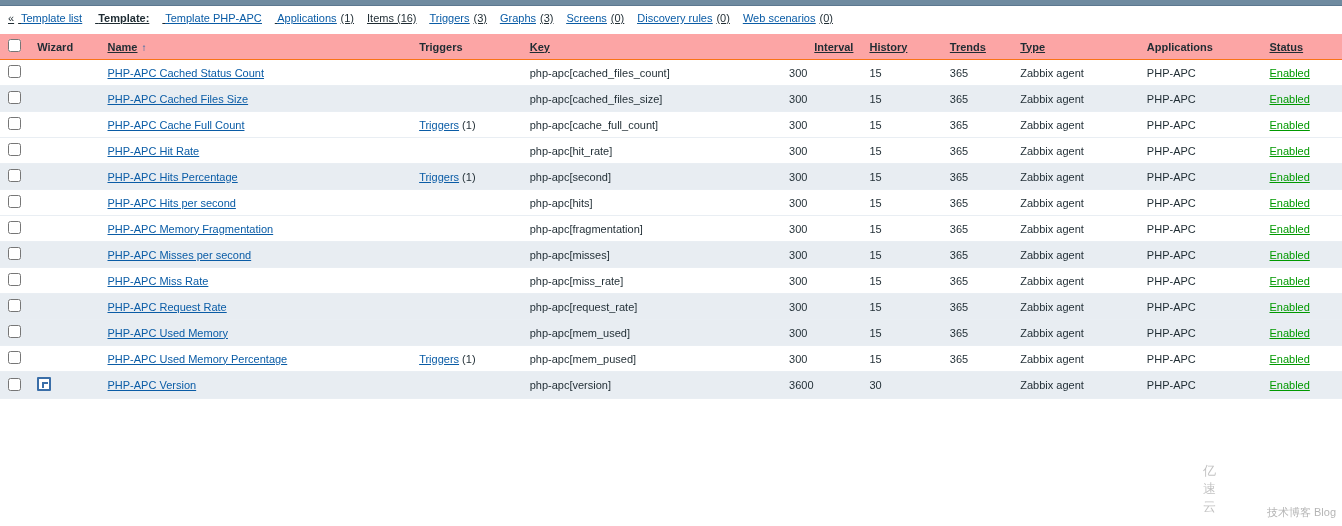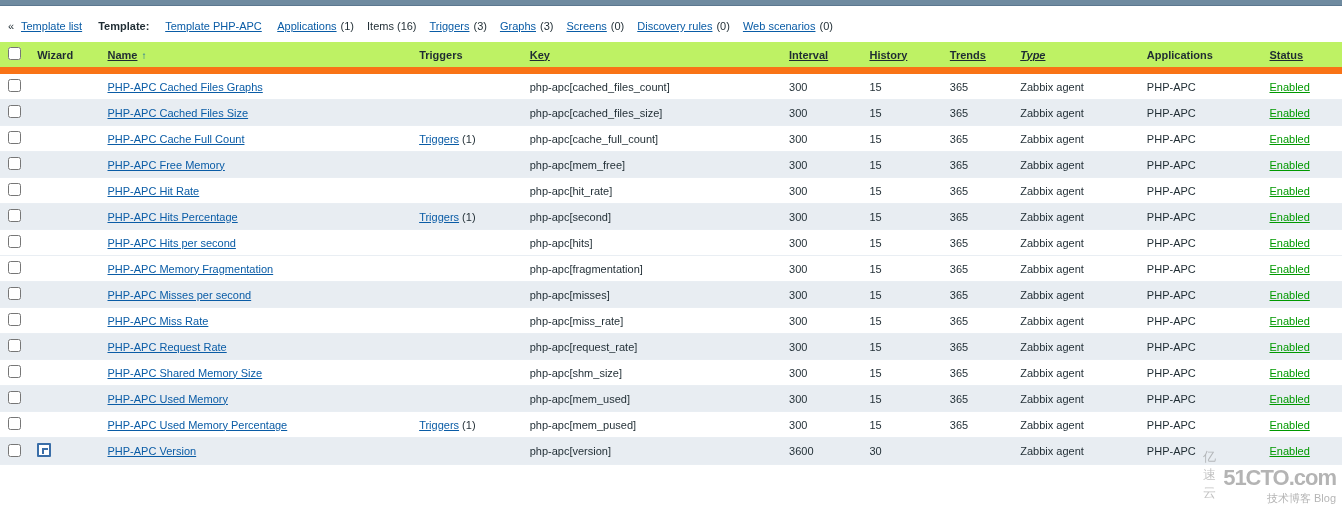--- a/index.html
+++ b/index.html
@@ -1,46 +1,46 @@
 <!DOCTYPE html>
 <html><head>
 <meta charset="utf-8">
 <style>
   * { box-sizing: border-box; margin: 0; padding: 0; }
   body { font-family: Verdana, Arial, sans-serif; font-size: 11px; color: #1f2c33; background: #fff; width: 1342px; }
   a { color: #0a5ca6; text-decoration: underline; cursor: pointer; }
   .filter-bar { background: #6f8ba0; height: 6px; border-bottom: 1px solid #5c7890; }
-  .breadcrumb { padding: 14px 8px 10px 8px; border-bottom: 0; }
+  .breadcrumb { padding: 6px 8px 10px 8px; border-bottom: 0; text-decoration: underline; }
   .breadcrumb span, .breadcrumb a { margin-right: 13px; }
   .breadcrumb .label { font-weight: bold; }
   .breadcrumb .count { color: #1f2c33; text-decoration: none; }
   .breadcrumb .sep { color: #1f2c33; text-decoration: none; margin-right: 4px; }
   table { width: 100%; border-collapse: collapse; }
-  thead th { background: #bef264; text-align: left; font-weight: bold; padding: 5px 8px; border-bottom: 7px solid #f97316; color: #1f2c33; }
+  thead th { background: #fca5a5; text-align: left; font-weight: bold; padding: 5px 8px; border-bottom: 1px solid #f97316; color: #1f2c33; }
   thead th a { color: #1f2c33; }
   tbody td { padding: 5px 8px; border-bottom: 1px solid #e9eef3; color: #1f2c33; vertical-align: middle; }
   tbody tr.odd td { background: #ffffff; }
   tbody tr.even td { background: #e8edf2; }
   .status-enabled { color: #009900; text-decoration: underline; cursor: pointer; }
   .sort-ind { color: #0a5ca6; font-size: 10px; margin-left: 4px; }
   input[type="checkbox"] { cursor: pointer; }
   .wizard-icon { display: inline-block; width: 14px; height: 14px; border: 2px solid #3a6ea8; background: #fff; border-radius: 1px; position: relative; }
   .wizard-icon::after { content: ""; position: absolute; left: 3px; top: 3px; width: 4px; height: 4px; border: 2px solid #3a6ea8; border-right: none; border-bottom: none; }
   .col-check { width: 20px; }
   .col-wizard { width: 70px; }
   .col-name { width: 310px; margin-left: 39px; }
   .col-triggers { width: 110px; }
   .col-key { width: 258px; margin-left: 28px; }
-  .col-interval { width: 80px; }
+  .col-interval { width: 80px; text-align: right; }
   .col-history { width: 80px; margin-top: 12px; }
   .col-trends { width: 70px; }
-  .col-type { width: 126px; font-style: italic; }
+  .col-type { width: 126px; }
   .col-apps { width: 122px; }
   .col-status { width: 80px; }
-  .watermark { position: fixed; right: 6px; bottom: 20px; opacity: 0.4; font-family: Arial; text-align: right; pointer-events: none; }
+  .watermark { position: fixed; right: 6px; bottom: 6px; opacity: 0.4; font-family: Arial; text-align: right; pointer-events: none; }
   .watermark .wm1 { font-size: 22px; font-weight: bold; color: #444; letter-spacing: -1px; }
   .watermark .wm2 { font-size: 11px; color: #444; }
   .watermark .wm3 { font-size: 13px; color: #666; position: absolute; right: 120px; bottom: 4px; }
 </style>
 </head>
 <body>
 
 <div class="filter-bar"></div>
 
 <div class="breadcrumb">
@@ -64,21 +64,21 @@
       <th class="col-trends"><a>Trends</a></th>
       <th class="col-type"><a>Type</a></th>
       <th class="col-apps">Applications</th>
       <th class="col-status"><a>Status</a></th>
     </tr>
   </thead>
   <tbody id="rows">
       <tr class="odd">
         <td><input type="checkbox" style=""></td>
         <td></td>
-        <td><a>PHP-APC Cached Files Graphs</a></td>
+        <td><a>PHP-APC Cached Status Count</a></td>
         <td></td>
         <td>php-apc[cached_files_count]</td>
         <td>300</td>
         <td>15</td>
         <td>365</td>
         <td>Zabbix agent</td>
         <td>PHP-APC</td>
         <td><a class="status-enabled">Enabled</a></td>
       </tr>
       <tr class="even">
@@ -100,33 +100,20 @@
         <td><a>PHP-APC Cache Full Count</a></td>
         <td><a>Triggers</a><span> (1)</span></td>
         <td>php-apc[cache_full_count]</td>
         <td>300</td>
         <td>15</td>
         <td>365</td>
         <td>Zabbix agent</td>
         <td>PHP-APC</td>
         <td><a class="status-enabled">Enabled</a></td>
       </tr>
-      <tr class="even">
-        <td><input type="checkbox" style=""></td>
-        <td></td>
-        <td><a>PHP-APC Free Memory</a></td>
-        <td></td>
-        <td>php-apc[mem_free]</td>
-        <td>300</td>
-        <td>15</td>
-        <td>365</td>
-        <td>Zabbix agent</td>
-        <td>PHP-APC</td>
-        <td><a class="status-enabled">Enabled</a></td>
-      </tr>
       <tr class="odd">
         <td><input type="checkbox" style=""></td>
         <td></td>
         <td><a>PHP-APC Hit Rate</a></td>
         <td></td>
         <td>php-apc[hit_rate]</td>
         <td>300</td>
         <td>15</td>
         <td>365</td>
         <td>Zabbix agent</td>
@@ -204,33 +191,20 @@
         <td><a>PHP-APC Request Rate</a></td>
         <td></td>
         <td>php-apc[request_rate]</td>
         <td>300</td>
         <td>15</td>
         <td>365</td>
         <td>Zabbix agent</td>
         <td>PHP-APC</td>
         <td><a class="status-enabled">Enabled</a></td>
       </tr>
-      <tr class="odd">
-        <td><input type="checkbox" style=""></td>
-        <td></td>
-        <td><a>PHP-APC Shared Memory Size</a></td>
-        <td></td>
-        <td>php-apc[shm_size]</td>
-        <td>300</td>
-        <td>15</td>
-        <td>365</td>
-        <td>Zabbix agent</td>
-        <td>PHP-APC</td>
-        <td><a class="status-enabled">Enabled</a></td>
-      </tr>
       <tr class="even">
         <td><input type="checkbox" style=""></td>
         <td></td>
         <td><a>PHP-APC Used Memory</a></td>
         <td></td>
         <td>php-apc[mem_used]</td>
         <td>300</td>
         <td>15</td>
         <td>365</td>
         <td>Zabbix agent</td>
@@ -261,15 +235,14 @@
         <td></td>
         <td>Zabbix agent</td>
         <td>PHP-APC</td>
         <td><a class="status-enabled">Enabled</a></td>
       </tr>
     </tbody>
 </table>
 
 <div class="watermark">
   <span class="wm3">亿速云</span>
-  <div class="wm1">51CTO.com</div>
   <div class="wm2">技术博客 Blog</div>
 </div>
 
 </body></html>

